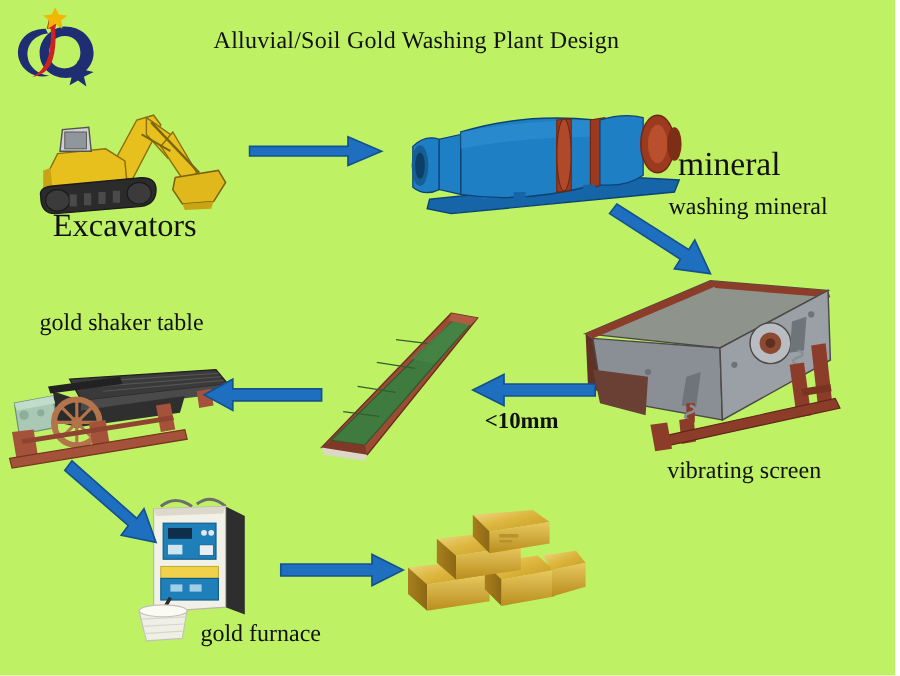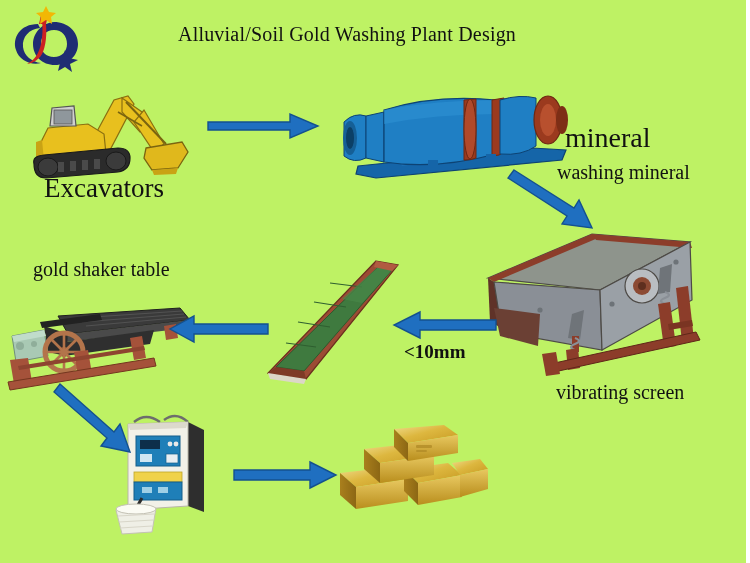--- a/index.html
+++ b/index.html
@@ -299,20 +299,21 @@
 
       <path d="M4 100 L44 98 L40 122 L10 124 Z" fill="#efefe6" stroke="#c3c1b4" stroke-width="1"></path>
       <ellipse cx="24" cy="99" rx="20" ry="5" fill="#fbfbf4" stroke="#c3c1b4" stroke-width="1"></ellipse>
       <g stroke="#d8d6c9" stroke-width="1" fill="none">
         <path d="M6 106 L42 104"></path>
           <path d="M7 112 L41 110"></path>
           <path d="M8 118 L40 116"></path>
       </g>
     </svg>
   </div>
+  <div class="abs label" id="label-furnace">gold furnace</div>
 
   <div class="stage" id="bars-art">
     <svg width="160" height="90" viewBox="0 0 160 90">
       <defs>
         <linearGradient id="gbarTop" x1="0" y1="0" x2="1" y2="1">
           <stop offset="0%" stop-color="#f0dc8e"></stop>
             <stop offset="45%" stop-color="#ddb73f"></stop>
             <stop offset="100%" stop-color="#c79a22"></stop>
         </linearGradient>
         <linearGradient id="gbarFace" x1="0" y1="0" x2="0" y2="1">

